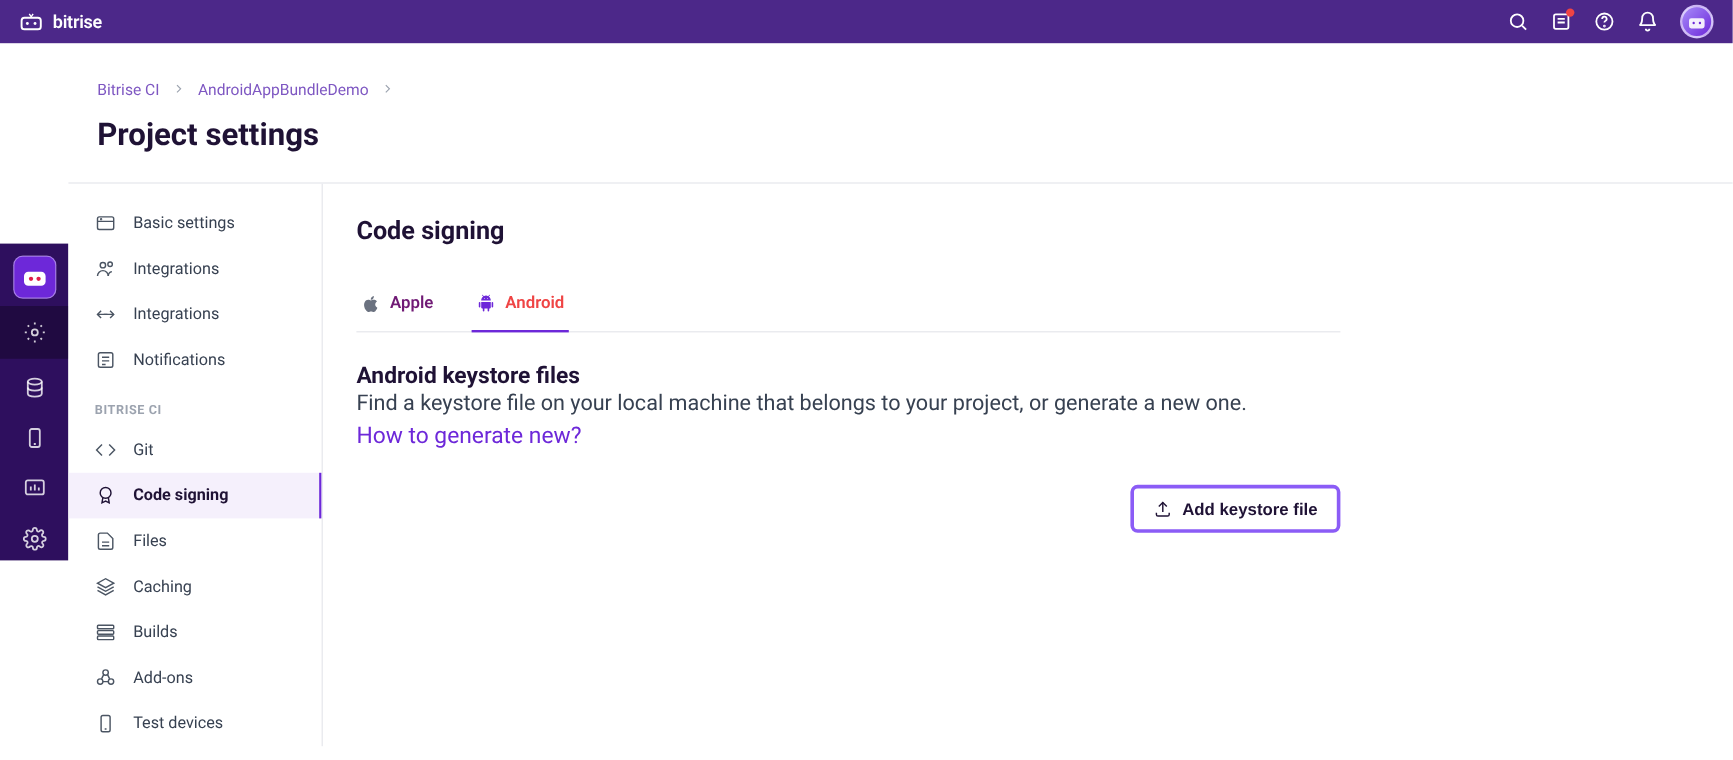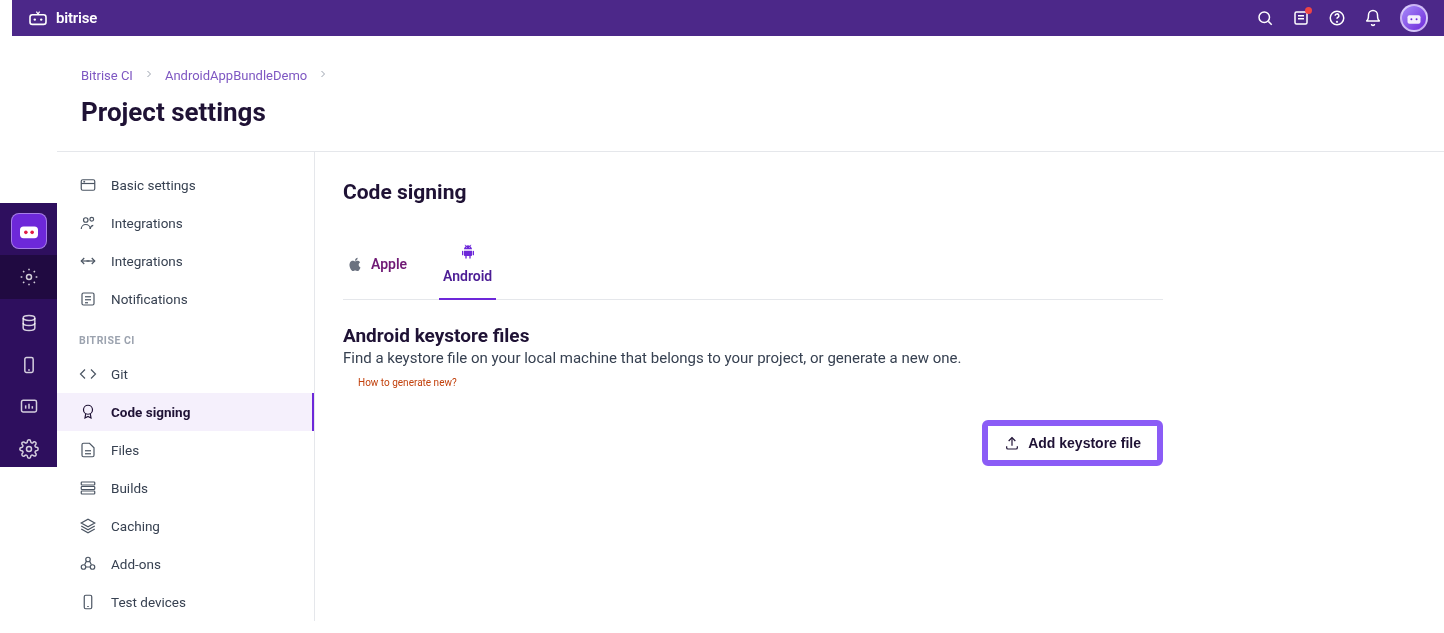--- a/index.html
+++ b/index.html
@@ -1,19 +1,19 @@
 <!DOCTYPE html>
 <html><head>
   <meta charset="utf-8">
   <style>
     * { margin: 0; padding: 0; box-sizing: border-box; }
     body { font-family: -apple-system, BlinkMacSystemFont, 'Segoe UI', Roboto, sans-serif; background: #fff; width: 1444px; height: 633px; overflow: hidden; }
 
     
-    .topbar { height: 36px; background: #4c2889; display: flex; align-items: center; justify-content: space-between; padding: 0 16px; margin-left: 12px; }
+    .topbar { height: 36px; background: #4c2889; display: flex; align-items: center; justify-content: space-between; padding: 0 16px; }
     .topbar-left { display: flex; align-items: center; gap: 8px; }
     .logo-mark { width: 20px; height: 16px; display: flex; align-items: center; justify-content: center; }
     .logo-text { color: #fff; font-weight: 600; font-size: 15px; letter-spacing: -0.2px; }
     .topbar-right { display: flex; align-items: center; gap: 18px; }
     .topbar-icon { width: 18px; height: 18px; cursor: pointer; display: flex; align-items: center; justify-content: center; position: relative; }
     .avatar { width: 28px; height: 28px; border-radius: 50%; background: linear-gradient(135deg, #a78bfa, #6d28d9); border: 2px solid rgba(255,255,255,0.6); display: flex; align-items: center; justify-content: center; cursor: pointer; }
     .dot-badge { position: absolute; top: -2px; right: -2px; width: 7px; height: 7px; background: #ef4444; border-radius: 50%; }
 
     
     .main { display: flex; height: calc(633px - 36px); align-items: center; }
@@ -32,48 +32,48 @@
     .header { padding: 20px 24px 24px 24px; border-bottom: 1px solid #e5e7eb; }
     .breadcrumb { display: flex; align-items: center; gap: 10px; font-size: 13px; margin-bottom: 14px; }
     .breadcrumb a { color: #7e57c2; text-decoration: none; cursor: pointer; }
     .chevron { color: #9ca3af; }
     .page-title { font-size: 26px; font-weight: 700; color: #1f1235; }
 
     
     .body { display: flex; flex: 1; overflow: hidden; }
 
     
-    .sidebar { width: 258px; border-right: 1px solid #e5e7eb; padding-top: 14px; overflow-y: auto; }
+    .sidebar { width: 212px; border-right: 1px solid #e5e7eb; padding-top: 14px; overflow-y: auto; }
     .sidebar-item { display: flex; align-items: center; gap: 14px; padding: 10px 22px; font-size: 13.5px; color: #374151; cursor: pointer; }
     .sidebar-item.active { background: #f5f0fc; color: #1f1235; font-weight: 700; border-right: 2px solid #6d28d9; }
     .sidebar-item.active .sidebar-icon { stroke: #1f1235; }
     .sidebar-icon { width: 18px; height: 18px; stroke: #4b5563; fill: none; stroke-width: 1.6; flex-shrink: 0; }
     .sidebar-section { padding: 16px 22px 8px 22px; font-size: 10.5px; font-weight: 700; letter-spacing: 0.5px; color: #9ca3af; }
 
     
     .panel { flex: 1; padding: 28px 28px 0 28px; overflow-y: auto; }
     .panel-inner { max-width: 820px; }
     .panel-title { font-size: 21px; font-weight: 700; color: #1f1235; margin-bottom: 28px; }
 
     
     .tabs { display: flex; gap: 28px; border-bottom: 1px solid #e5e7eb; margin-bottom: 24px; }
     .tab { display: flex; align-items: center; gap: 8px; padding: 12px 4px 14px 4px; font-size: 14px; font-weight: 600; color: #701a75; cursor: pointer; border-bottom: 2px solid transparent; margin-bottom: -1px; }
-    .tab.active { color: #4c1d95; border-bottom: 2px solid #6d28d9; flex-direction: column; }
+    .tab.active { color: #ef4444; border-bottom: 2px solid #6d28d9; }
     .tab-icon { width: 16px; height: 16px; }
     .tab .tab-icon.apple { fill: #6b7280; }
     .tab.active .tab-icon.android { fill: #6d28d9; }
 
     
     .section-title { font-size: 19px; font-weight: 700; color: #1f1235; margin-bottom: 2px; }
-    .section-desc { font-size: 15px; color: #374151; margin-bottom: 4px; }
-    .section-link { font-size: 10px; color: #c2410c; text-decoration: none; cursor: pointer; display: inline-block; margin-left: 15px; }
+    .section-desc { font-size: 18px; color: #374151; margin-bottom: 4px; }
+    .section-link { font-size: 19px; color: #6d28d9; text-decoration: none; cursor: pointer; display: inline-block; }
 
     
     .action-row { display: flex; justify-content: flex-end; margin-top: 30px; margin-bottom: 16px; }
-    .btn-outline { display: flex; align-items: center; gap: 8px; padding: 9px 16px; border: 6px solid #8b5cf6; border-radius: 6px; background: #fff; font-size: 14px; font-weight: 600; color: #1f1235; cursor: pointer; }
+    .btn-outline { display: flex; align-items: center; gap: 8px; padding: 9px 16px; border: 3px solid #8b5cf6; border-radius: 6px; background: #fff; font-size: 14px; font-weight: 600; color: #1f1235; cursor: pointer; }
     .btn-icon { width: 16px; height: 16px; stroke: #1f1235; fill: none; stroke-width: 1.8; }
 
     
     .empty { height: 120px; display: flex; flex-direction: column; align-items: center; justify-content: center; gap: 12px; background: #f5f3f6; border-radius: 2px; }
     .empty-icon { width: 26px; height: 26px; stroke: #6b7280; fill: none; stroke-width: 1.6; }
     .empty-text { font-size: 13.5px; font-weight: 600; color: #6b7280; }
   </style>
 </head>
 <body>
 
@@ -250,33 +250,33 @@
         <div class="sidebar-item">
           <svg class="sidebar-icon" viewBox="0 0 24 24">
               <path d="M14 3H6a2 2 0 0 0-2 2v14a2 2 0 0 0 2 2h12a2 2 0 0 0 2-2V9l-6-6z"></path>
               <line x1="8" y1="13" x2="16" y2="13"></line>
               <line x1="8" y1="17" x2="16" y2="17"></line>
             </svg>
           <span>Files</span>
         </div>
         <div class="sidebar-item">
           <svg class="sidebar-icon" viewBox="0 0 24 24">
+              <path d="M21 8l-9-5-9 5 9 5 9-5z"></path>
+              <path d="M3 16l9 5 9-5"></path>
+              <path d="M3 12l9 5 9-5"></path>
+            </svg>
+          <span>Caching</span>
+        </div>
+        <div class="sidebar-item">
+          <svg class="sidebar-icon" viewBox="0 0 24 24">
               <rect x="3" y="4" width="18" height="4" rx="1"></rect>
               <rect x="3" y="10" width="18" height="4" rx="1"></rect>
               <rect x="3" y="16" width="18" height="4" rx="1"></rect>
             </svg>
           <span>Builds</span>
-        </div>
-        <div class="sidebar-item">
-          <svg class="sidebar-icon" viewBox="0 0 24 24">
-              <path d="M21 8l-9-5-9 5 9 5 9-5z"></path>
-              <path d="M3 16l9 5 9-5"></path>
-              <path d="M3 12l9 5 9-5"></path>
-            </svg>
-          <span>Caching</span>
         </div>
         <div class="sidebar-item">
           <svg class="sidebar-icon" viewBox="0 0 24 24">
               <circle cx="12" cy="6" r="3"></circle>
               <circle cx="6" cy="16" r="3"></circle>
               <circle cx="18" cy="16" r="3"></circle>
               <path d="M10 8l-2.5 5M14 8l2.5 5M9 16h6"></path>
             </svg>
           <span>Add-ons</span>
         </div>

